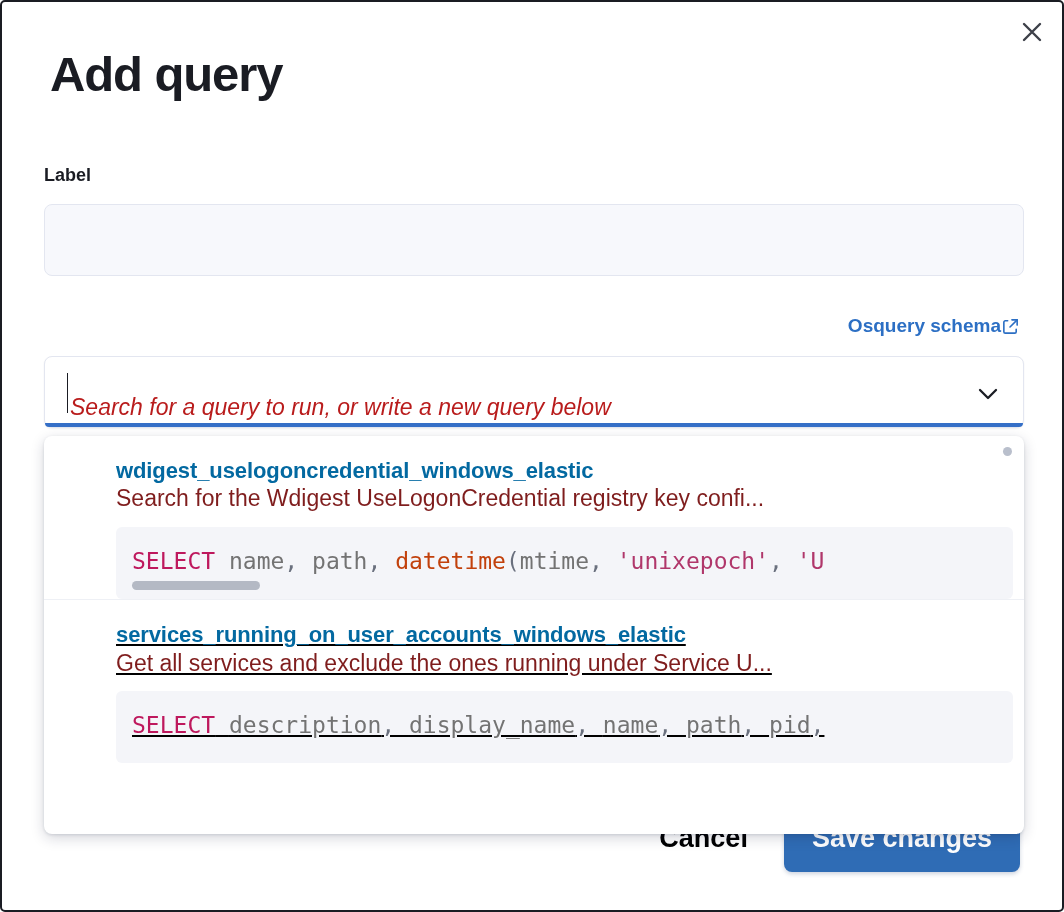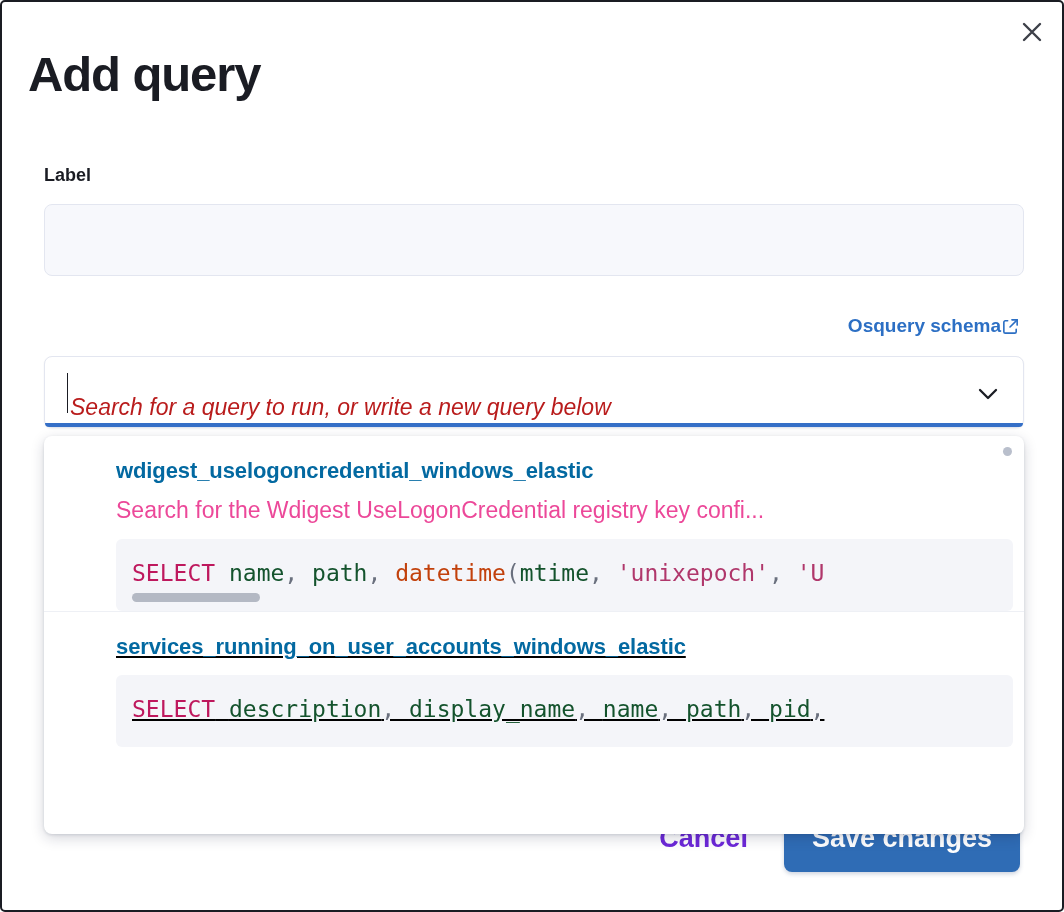--- a/index.html
+++ b/index.html
@@ -39,21 +39,21 @@
     cursor: pointer;
     background: none;
     border: none;
     padding: 0;
   }
   .close-btn svg { display: block; }
 
   
   .modal-title {
     position: absolute;
-    left: 26px;
+    left: 48px;
     top: 44px;
     font-size: 49px;
     font-weight: 700;
     letter-spacing: -1.1px;
     color: #1a1c23;
     line-height: 1.15;
     margin: 0;
   }
 
   
@@ -168,21 +168,21 @@
     bottom: 38px;
     display: flex;
     align-items: center;
     gap: 32px;
     z-index: 1;
   }
   .btn-cancel {
     font-family: "Liberation Sans", sans-serif;
     font-size: 27px;
     font-weight: 700;
-    color: #6d28d9;
+    color: #000000;
     background: none;
     border: none;
     padding: 6px 4px;
     cursor: pointer;
   }
   .btn-save {
     font-family: Liberation Sans, sans-serif;
     font-size: 27px;
     font-weight: 700;
     color: #ffffff;
@@ -227,23 +227,22 @@
   }
   .option + .option { border-top: 1px solid #eef0f5; text-decoration: underline; }
   .option-title {
     font-size: 22px;
     font-weight: 700;
     color: #0369a1;
     letter-spacing: -0.1px;
     line-height: 1.2;
   }
   .option-desc {
-    margin-top: 12px;
     font-size: 23px;
-    color: #ec4899;
+    color: #7f1d1d;
     line-height: 1.25;
     white-space: nowrap;
     overflow: hidden;
   }
   .code-block {
     margin-top: 14px;
     background: #f4f5f9;
     border-radius: 6px;
     height: 72px;
     width: 897px;
@@ -255,21 +254,21 @@
     font-family: "DejaVu Sans Mono", monospace;
     font-size: 23px;
     line-height: 68px;
     white-space: nowrap;
     padding-left: 16px;
     color: #32363f;
   }
   .tok-kw  { color: #be185d; }
   .tok-fn  { color: #c2410c; }
   .tok-str { color: #b0376b; }
-  .tok-id  { color: #14532d; }
+  .tok-id  { color: #737373; }
   .tok-pn  { color: #6a707e; }
 
   .code-scrollbar {
     position: absolute;
     left: 16px;
     bottom: 9px;
     width: 128px;
     height: 9px;
     border-radius: 5px;
     background: #b4b9c4;
@@ -329,19 +328,20 @@
       <div class="option-title">wdigest_uselogoncredential_windows_elastic</div>
       <div class="option-desc">Search for the Wdigest UseLogonCredential registry key confi...</div>
       <div class="code-block">
         <div class="code-line"><span class="tok-kw">SELECT</span><span class="tok-pn"> </span><span class="tok-id">name</span><span class="tok-pn">, </span><span class="tok-id">path</span><span class="tok-pn">, </span><span class="tok-fn">datetime</span><span class="tok-pn">(</span><span class="tok-id">mtime</span><span class="tok-pn">, </span><span class="tok-str">'unixepoch'</span><span class="tok-pn">, </span><span class="tok-str">'U</span></div>
         <div class="code-scrollbar"></div>
       </div>
     </div>
 
     <div class="option">
       <div class="option-title">services_running_on_user_accounts_windows_elastic</div>
+      <div class="option-desc">Get all services and exclude the ones running under Service U...</div>
       <div class="code-block">
         <div class="code-line"><span class="tok-kw">SELECT</span><span class="tok-pn"> </span><span class="tok-id">description</span><span class="tok-pn">, </span><span class="tok-id">display_name</span><span class="tok-pn">, </span><span class="tok-id">name</span><span class="tok-pn">, </span><span class="tok-id">path</span><span class="tok-pn">, </span><span class="tok-id">pid</span><span class="tok-pn">,</span></div>
       </div>
     </div>
   </div>
 
 </div>
 
 </body></html>

